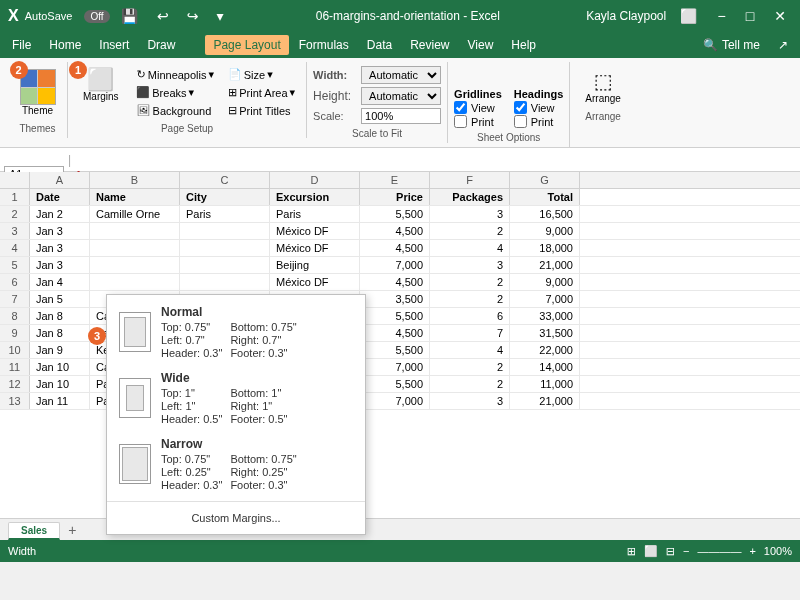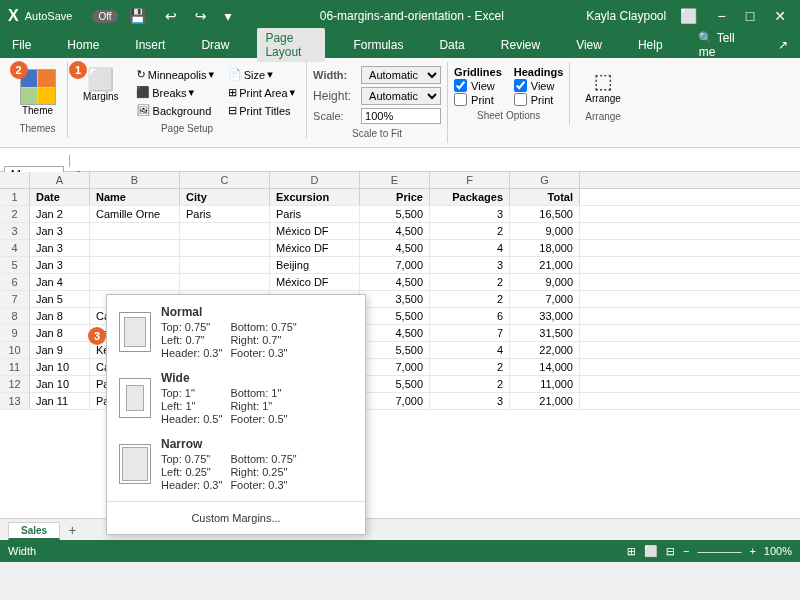--- a/index.html
+++ b/index.html
@@ -12,35 +12,35 @@
       height: 32px;
       display: flex;
       align-items: center;
       padding: 0 8px;
       justify-content: space-between;
     }
     .title-bar-left { display: flex; align-items: center; gap: 6px; }
     .title-bar-center { flex: 1; text-align: center; font-size: 12px; }
     .title-bar-right { display: flex; gap: 8px; align-items: center; }
     .title-btn { background: none; border: none; color: white; cursor: pointer; font-size: 14px; padding: 2px 6px; }
-    .autosave-toggle { display: flex; align-items: center; gap: 20px; font-size: 11px; }
+    .autosave-toggle { display: flex; align-items: center; gap: 12px; font-size: 11px; }
     .toggle-off { background: #666; border-radius: 10px; padding: 1px 6px; font-size: 10px; }
 
     
     .menu-bar {
       background: #217346;
       color: white;
       height: 26px;
       display: flex;
       align-items: center;
       padding: 0 4px;
-      gap: 20px;
+      gap: 2px;
     }
     .menu-item { padding: 3px 8px; cursor: pointer; font-size: 12px; border-radius: 2px; }
-    .menu-item.active { background: #e5e5e5; color: #217346; }
+    .menu-item.active { background: #fdba74; color: #217346; margin-left: 20px; }
 
     
     .ribbon {
       background: #f8f8f8;
       border-bottom: 1px solid #d0d0d0;
       padding: 4px 8px 0 8px;
       min-height: 90px;
     }
     .ribbon-groups { display: flex; align-items: flex-start; gap: 0; }
     .ribbon-group {
@@ -111,21 +111,21 @@
       border: 1px solid transparent;
       border-radius: 2px;
       font-size: 11px;
       white-space: nowrap;
     }
     .ribbon-small-col { display: flex; flex-direction: column; gap: 1px; }
     .dim-row { display: flex; align-items: center; gap: 4px; font-size: 11px; }
     .dim-input { width: 80px; border: 1px solid #aaa; padding: 1px 3px; font-size: 11px; }
     .dim-label { color: #555; min-width: 40px; }
     .check-row { display: flex; align-items: center; gap: 4px; font-size: 11px; }
-    .check-section { display: flex; flex-direction: column; gap: 1px; }
+    .check-section { display: flex; flex-direction: column; gap: 1px; margin-top: 22px; }
     .check-header { font-size: 11px; font-weight: 600; }
 
     
     .formula-area {
       display: flex;
       align-items: center;
       background: white;
       border-bottom: 1px solid #d0d0d0;
       height: 24px;
       padding: 0 4px;

